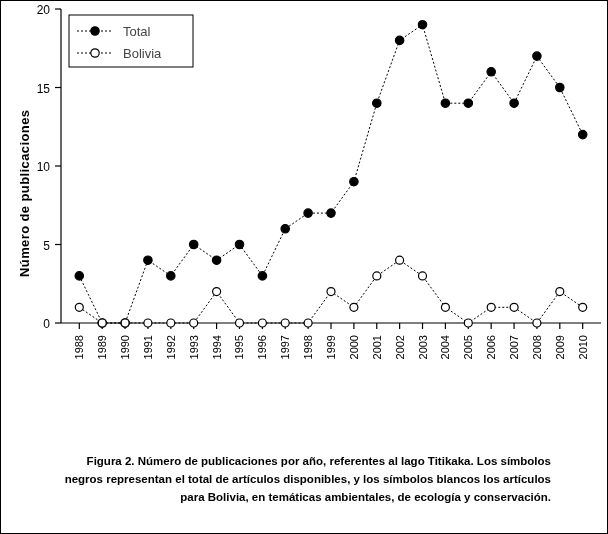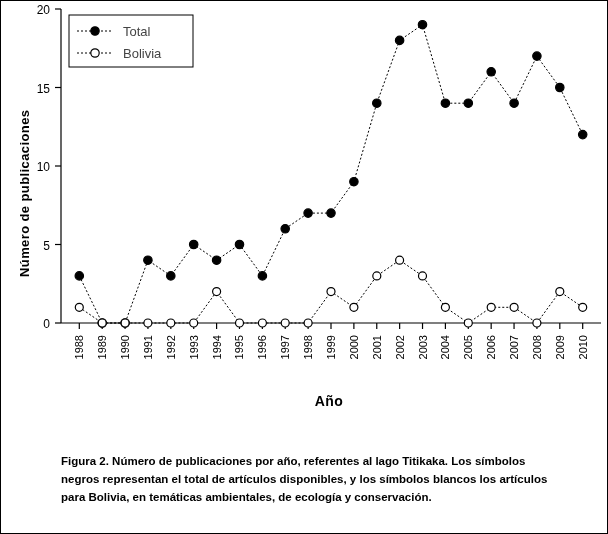--- a/index.html
+++ b/index.html
@@ -61,21 +61,21 @@
     letter-spacing: 0.5px;
   }
   .axis-title-x span {
     margin-left: 48px;
   }
   #caption {
     position: absolute;
     left: 60px;
     top: 452px;
     width: 490px;
-    text-align: left;
+    text-align: right;
     font-size: 11.5px;
     line-height: 1.55;
     font-weight: bold;
   }
   .tick-label-y {
     font-size: 12px;
     font-family: "Liberation Sans", sans-serif;
     fill: #000000;
   }
   .tick-label-x {
@@ -219,19 +219,16 @@
           <line x1="76" x2="112" y1="52" y2="52" stroke="#000" stroke-width="1" stroke-dasharray="2,2"></line>
           <circle cx="94" cy="52" r="4.2" fill="#ffffff" stroke="#000000" stroke-width="1.2"></circle>
           <text x="122" y="57" class="legend-text">Bolivia</text>
         </g>
     </svg>
 
     <div class="axis-title-y">
       <span class="axis-title-y-inner">Número de publicaciones</span>
     </div>
 
-    <div class="axis-title-x">
-      <span>Año</span>
-    </div>
   </div>
 
   <div id="caption">Figura 2. Número de publicaciones por año, referentes al lago Titikaka. Los símbolos negros representan el total de artículos disponibles, y los símbolos blancos los artículos para Bolivia, en temáticas ambientales, de ecología y conservación.</div>
 </div>
 
 </body></html>

